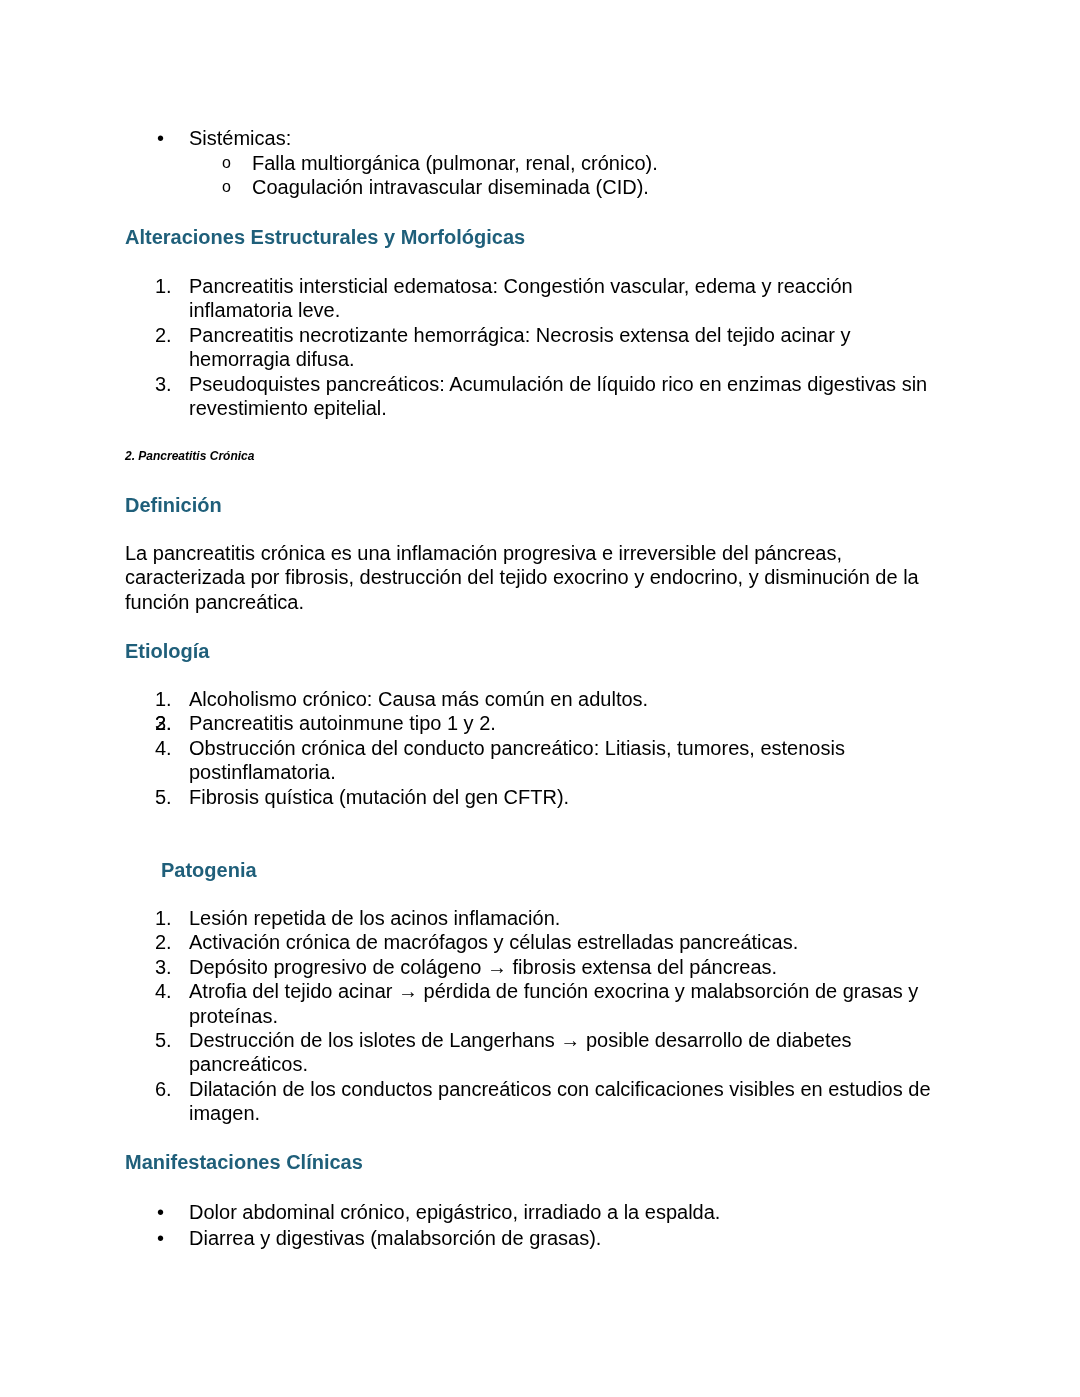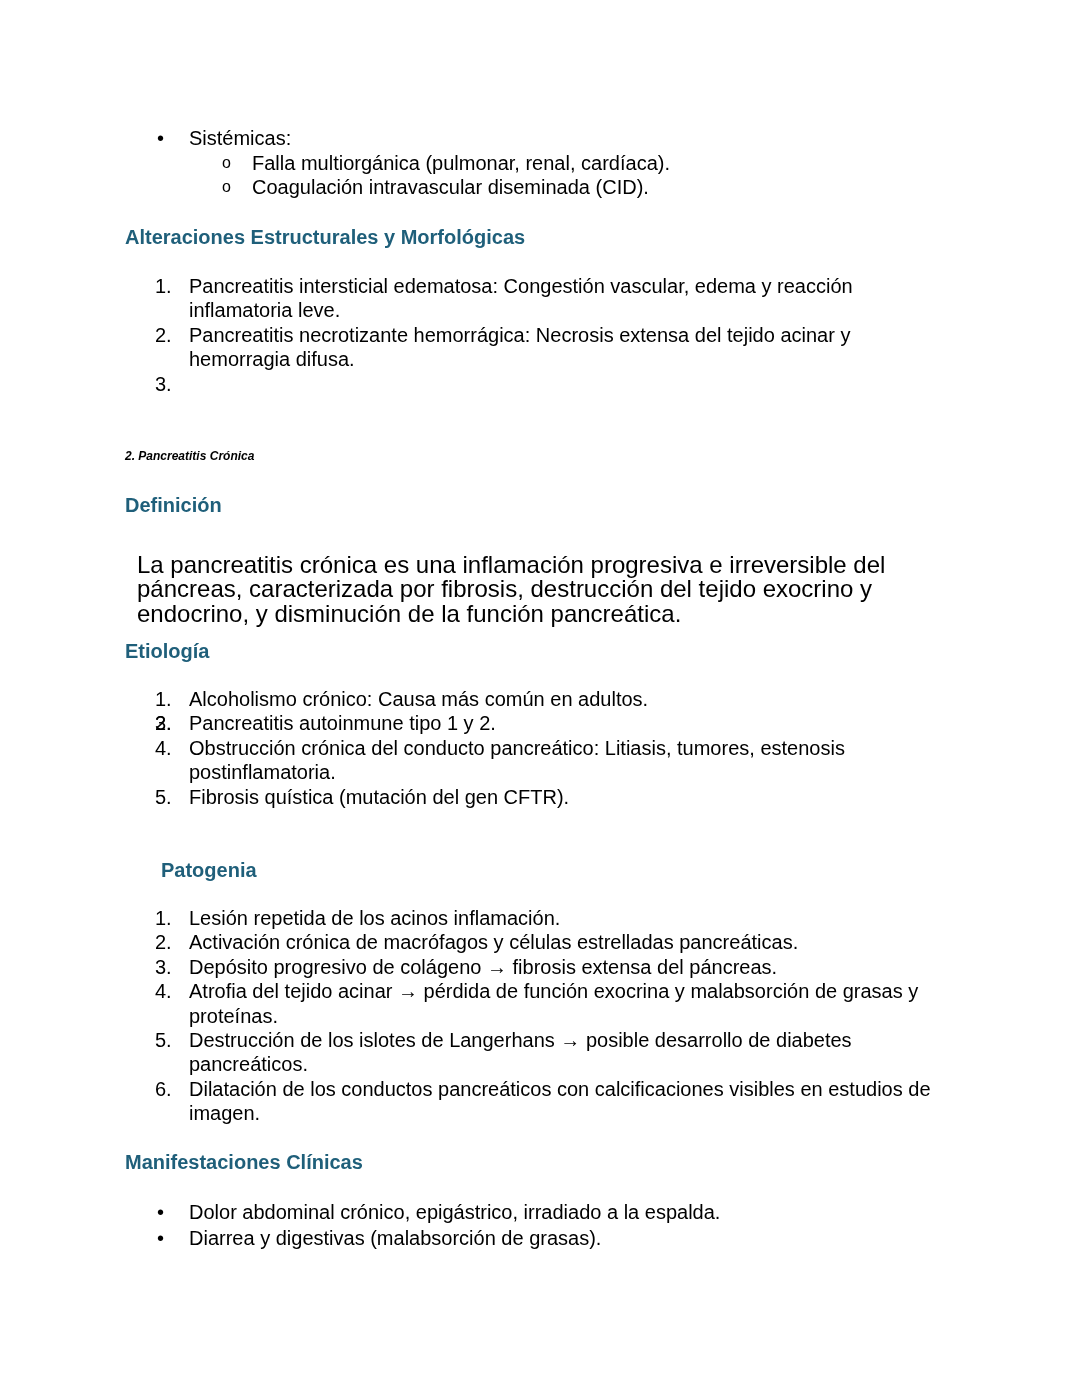--- a/index.html
+++ b/index.html
@@ -8,49 +8,49 @@
   .page { position: absolute; left: 0; top: 0; width: 1080px; height: 1397px; }
   .h-blue { position: absolute; left: 125px; font-size: 20px; font-weight: bold; color: #1f5f7a; line-height: 24px; }
   .h-black { position: absolute; left: 125px; font-size: 12px; font-weight: bold; font-style: italic; color: #000; line-height: 24px; }
   ol.list, ul.list { position: absolute; left: 125px; width: 830px; margin: 0; padding: 0; list-style: none; }
   ol.list li, ul.list li { position: relative; padding-left: 64px; font-size: 20px; line-height: 24.4px; }
   .num { position: absolute; left: 30px; width: 28px; text-align: left; }
   .bullet { position: absolute; left: 32px; top: 0; }
   .sub { position: absolute; left: 189px; margin: 0; padding: 0; list-style: none; }
   .sub li { position: relative; padding-left: 63px; font-size: 20px; line-height: 24.4px; }
   .sub .circ { position: absolute; left: 33px; top: 0; font-size: 16px; }
-  p.para { position: absolute; left: 125px; width: 830px; margin: 12px; font-size: 24px; line-height: 24.4px; }
+  p.para { position: absolute; left: 125px; width: 830px; margin: 0; font-size: 20px; line-height: 24.4px; }
 </style>
 </head>
 <body>
 
 <div class="page">
 
   <ul class="list" style="top:126px;">
     <li>
       <span class="bullet">•</span>
       <span>Sistémicas:</span>
     </li>
   </ul>
   <ul class="sub" style="top:151px;">
     <li>
       <span class="circ">o</span>
-      <span>Falla multiorgánica (pulmonar, renal, cardíaca).</span>
+      <span>Falla multiorgánica (pulmonar, renal, crónico).</span>
     </li>
     <li>
       <span class="circ">o</span>
       <span>Coagulación intravascular diseminada (CID).</span>
     </li>
   </ul>
 
   <div class="h-blue" style="top:225px;">Alteraciones Estructurales y Morfológicas</div>
   <ol class="list" style="top:274px;">
     <li><span class="num">1.</span><span>Pancreatitis intersticial edematosa: Congestión vascular, edema y reacción inflamatoria leve.</span></li>
     <li><span class="num">2.</span><span>Pancreatitis necrotizante hemorrágica: Necrosis extensa del tejido acinar y hemorragia difusa.</span></li>
-    <li><span class="num">3.</span></li>
+    <li><span class="num">3.</span><span>Pseudoquistes pancreáticos: Acumulación de líquido rico en enzimas digestivas sin revestimiento epitelial.</span></li>
   </ol>
 
   <div class="h-black" style="top:444px;">2. Pancreatitis Crónica</div>
 
   <div class="h-blue" style="top:493px;">Definición</div>
   <p class="para" style="top:541px;">La pancreatitis crónica es una inflamación progresiva e irreversible del páncreas, caracterizada por fibrosis, destrucción del tejido exocrino y endocrino, y disminución de la función pancreática.</p>
 
   <div class="h-blue" style="top:639px;">Etiología</div>
   <ol class="list" style="top:687px;">
     <li><span class="num">1.</span><span>Alcoholismo crónico: Causa más común en adultos.</span></li>

